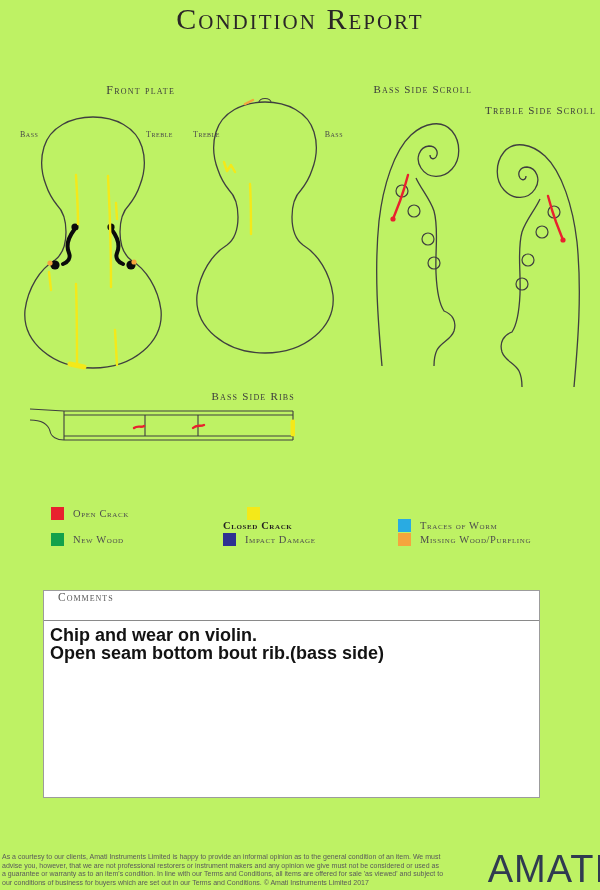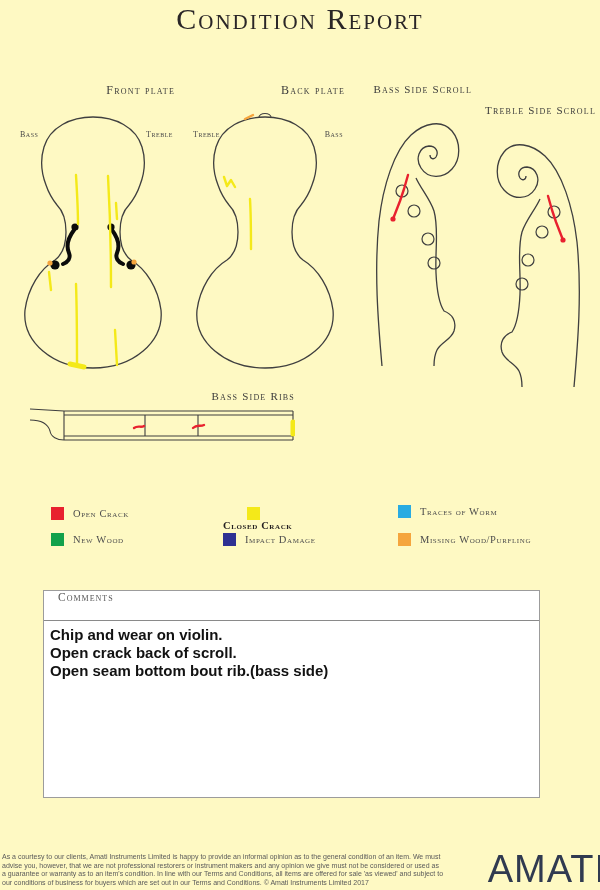--- a/index.html
+++ b/index.html
@@ -1,17 +1,17 @@
 <!DOCTYPE html>
 <html><head>
 <meta charset="utf-8">
 <style>
   * { margin:0; padding:0; box-sizing:border-box; }
   body { background:#ffffff; font-family:"Liberation Serif", serif; }
-  .page { position:relative; width:600px; height:890px; background:#fef9c3; overflow:hidden; }
+  .page { position:relative; width:600px; height:890px; background:#bef264; overflow:hidden; }
 
   .title { position:absolute; top:2px; left:0; width:600px; text-align:center;
            font-variant:small-caps; font-size:30px; letter-spacing:2px; color:#2a2627;
            font-weight:normal; }
 
   .diagram { position:absolute; }
   .diagram-label { width:100%; text-align:right; font-variant:small-caps; font-size:12px;
                    letter-spacing:1.2px; color:#3c3c3c; white-space:nowrap; }
   .side-label { position:absolute; font-variant:small-caps; font-size:8px; letter-spacing:0.5px;
                 color:#4a4a4a; }
@@ -31,21 +31,21 @@
   .legend-label { font-variant:small-caps; font-size:10.5px; letter-spacing:0.6px; color:#4d4d4d;
                   white-space:nowrap; }
   .legend-label.bold { font-weight:bold; color:#231f20; }
 
   .comments-box { position:absolute; left:43px; top:590px; width:497px; height:208px;
                   border:1px solid #9c9c9c; background:#fff; }
   .comments-header { height:30px; border-bottom:1px solid #8a8a8a; display:flex; align-items:flex-start;
                      padding-left:14px; }
   .comments-title { font-variant:small-caps; font-size:11.5px; letter-spacing:1px; color:#555; }
   .comments-body { padding:5px 6px; font-family:"Liberation Sans", sans-serif; font-weight:bold;
-                   font-size:15px; color:#121212; line-height:18px; }
+                   font-size:18px; color:#121212; line-height:18px; }
 
   .footer-text { position:absolute; left:2px; top:853px; width:450px;
                  font-family:"Liberation Sans", sans-serif; font-size:7px; line-height:8.6px;
                  color:#5a5a5a; white-space:nowrap; }
   .logo { position:absolute; right:-6px; top:848px; font-family:"Liberation Sans", sans-serif;
           font-weight:100; font-size:38px; letter-spacing:1px; color:#303a50; }
 </style>
 </head>
 <body>
 
@@ -79,21 +79,20 @@
       <path class="mark" d="M 58,172 C 59,200 59,228 59,252" style="stroke: rgb(244, 233, 25);"></path>
       <path class="mark-thick" d="M 52,252 L 66,255" style="stroke: rgb(244, 233, 25);"></path>
       <path class="mark" d="M 97,218 L 99,253" style="stroke: rgb(244, 233, 25);"></path>
 
       <circle class="mark-dot" cx="32" cy="151" r="2.6" style="fill: rgb(245, 165, 61);"></circle>
       <circle class="mark-dot" cx="116" cy="150" r="2.6" style="fill: rgb(245, 165, 61);"></circle>
     </svg>
   </div>
 
   <div class="diagram" style="left:185px; top:83px; width:160px;">
-    <div class="diagram-label">Back plate</div>
     <span class="side-label" style="left:8px; top:47px;">Treble</span>
     <span class="side-label" style="right:2px; top:47px;">Bass</span>
     <svg width="150" height="258" viewBox="0 0 150 258" style="margin:14px auto 0 auto;">
       <path class="outline-thin" d="M 69,6 C 68,0 82,0 81,6"></path>
       <path class="outline" d="M 75,5 C 53,5 32,15 26,35 C 22,48 23,60 28,73 C 31,82 35,88 39,93
            C 46,100 48,110 48,120 C 48,132 45,142 37,148
            C 22,157 10,176 7,198 C 4,230 35,256 75,256
            C 115,256 146,230 143,198 C 140,176 128,157 113,148
            C 105,142 102,132 102,120 C 102,110 104,100 111,93
            C 115,88 119,82 122,73 C 127,60 128,48 124,35 C 118,15 97,5 75,5 Z"></path>
@@ -154,21 +153,21 @@
 
   <div class="legend">
     <div class="legend-item" style="left:43px; top:507px;">
       <span class="swatch" style="background-color: rgb(232, 33, 46);"></span>
       <span class="legend-label">Open Crack</span>
     </div>
     <div class="legend-item" style="left:215px; top:507px;flex-direction:column;">
       <span class="swatch" style="background-color: rgb(244, 233, 25);"></span>
       <span class="legend-label bold">Closed Crack</span>
     </div>
-    <div class="legend-item" style="left:390px; top:505px;align-items:center;">
+    <div class="legend-item" style="left:390px; top:519px;align-items:center;">
       <span class="swatch" style="background-color: rgb(41, 171, 226);"></span>
       <span class="legend-label">Traces of Worm</span>
     </div>
     <div class="legend-item" style="left:43px; top:533px;">
       <span class="swatch" style="background-color: rgb(18, 161, 75);"></span>
       <span class="legend-label">New Wood</span>
     </div>
     <div class="legend-item" style="left:215px; top:533px;">
       <span class="swatch" style="background-color: rgb(46, 49, 146);"></span>
       <span class="legend-label">Impact Damage</span>
@@ -178,21 +177,20 @@
       <span class="legend-label">Missing Wood/Purfling</span>
     </div>
   </div>
 
   <div class="comments-box">
     <div class="comments-header">
       <span class="comments-title">Comments</span>
     </div>
     <div class="comments-body">
       <div>Chip and wear on violin.</div>
-      <div>Open crack back of scroll.</div>
       <div>Open seam bottom bout rib.(bass side)</div>
     </div>
   </div>
 
   <div class="footer-text">
     <div>As a courtesy to our clients, Amati Instruments Limited is happy to provide an informal opinion as to the general condition of an item. We must</div>
     <div>advise you, however, that we are not professional restorers or instrument makers and any opinion we give must not be considered or used as</div>
     <div>a guarantee or warranty as to an item's condition. In line with our Terms and Conditions, all items are offered for sale 'as viewed' and subject to</div>
     <div>our conditions of business for buyers which are set out in our Terms and Conditions. © Amati Instruments Limited 2017</div>
   </div>

